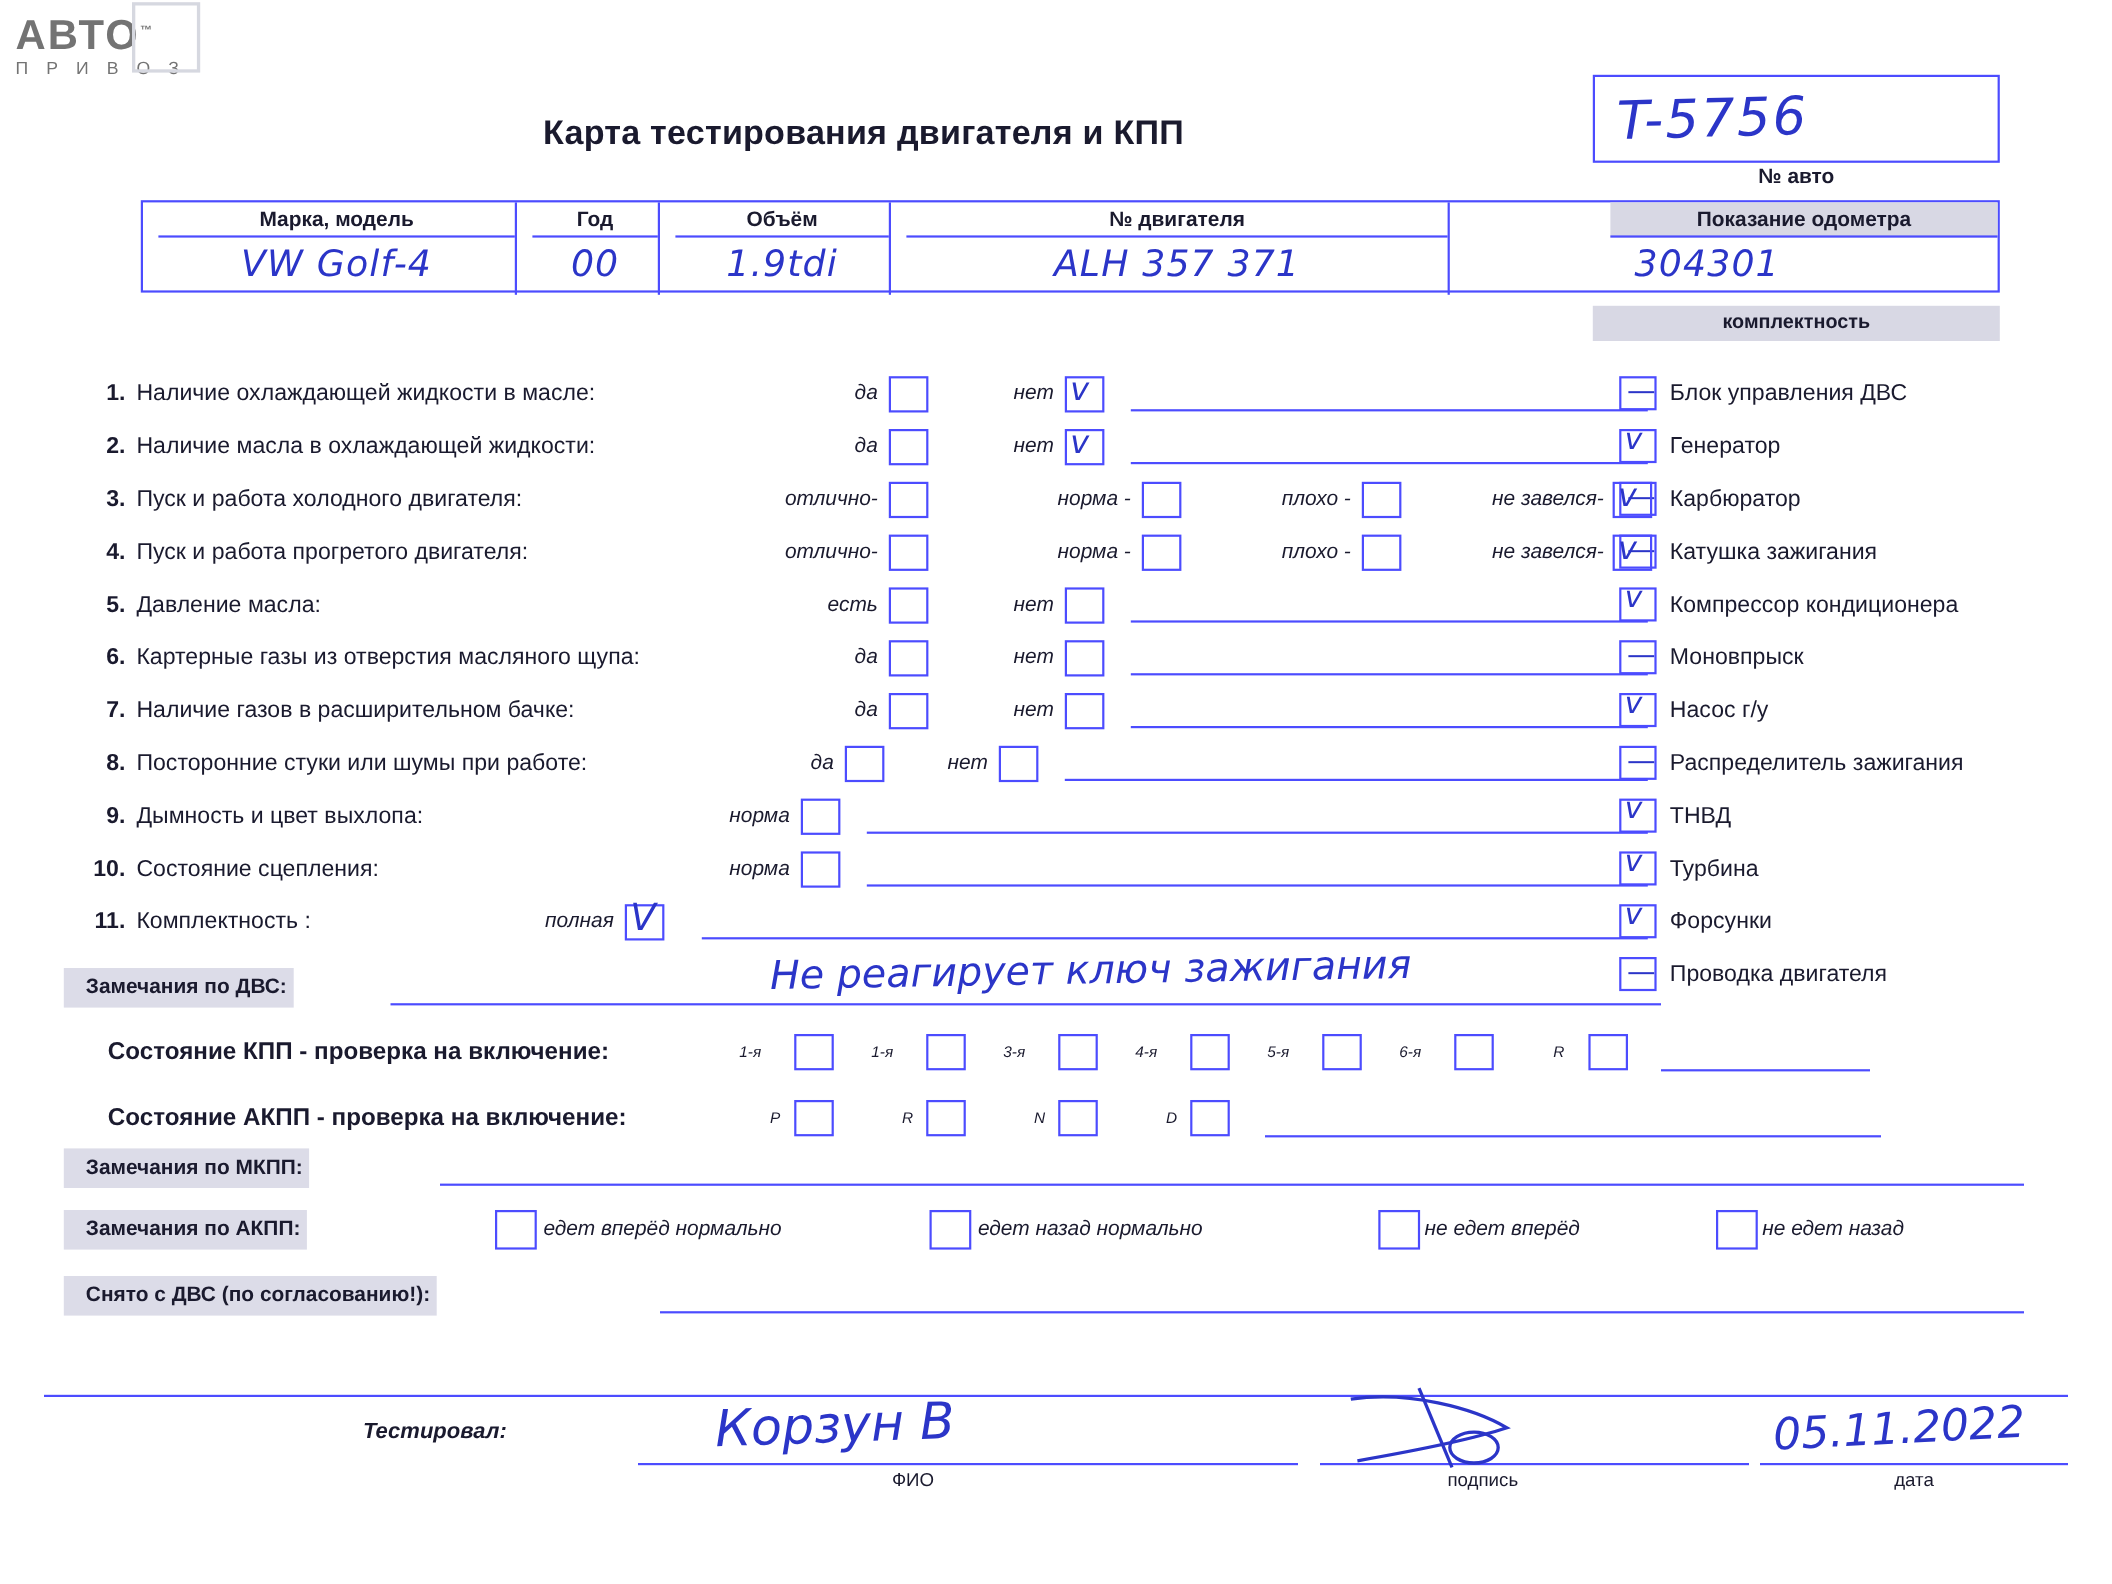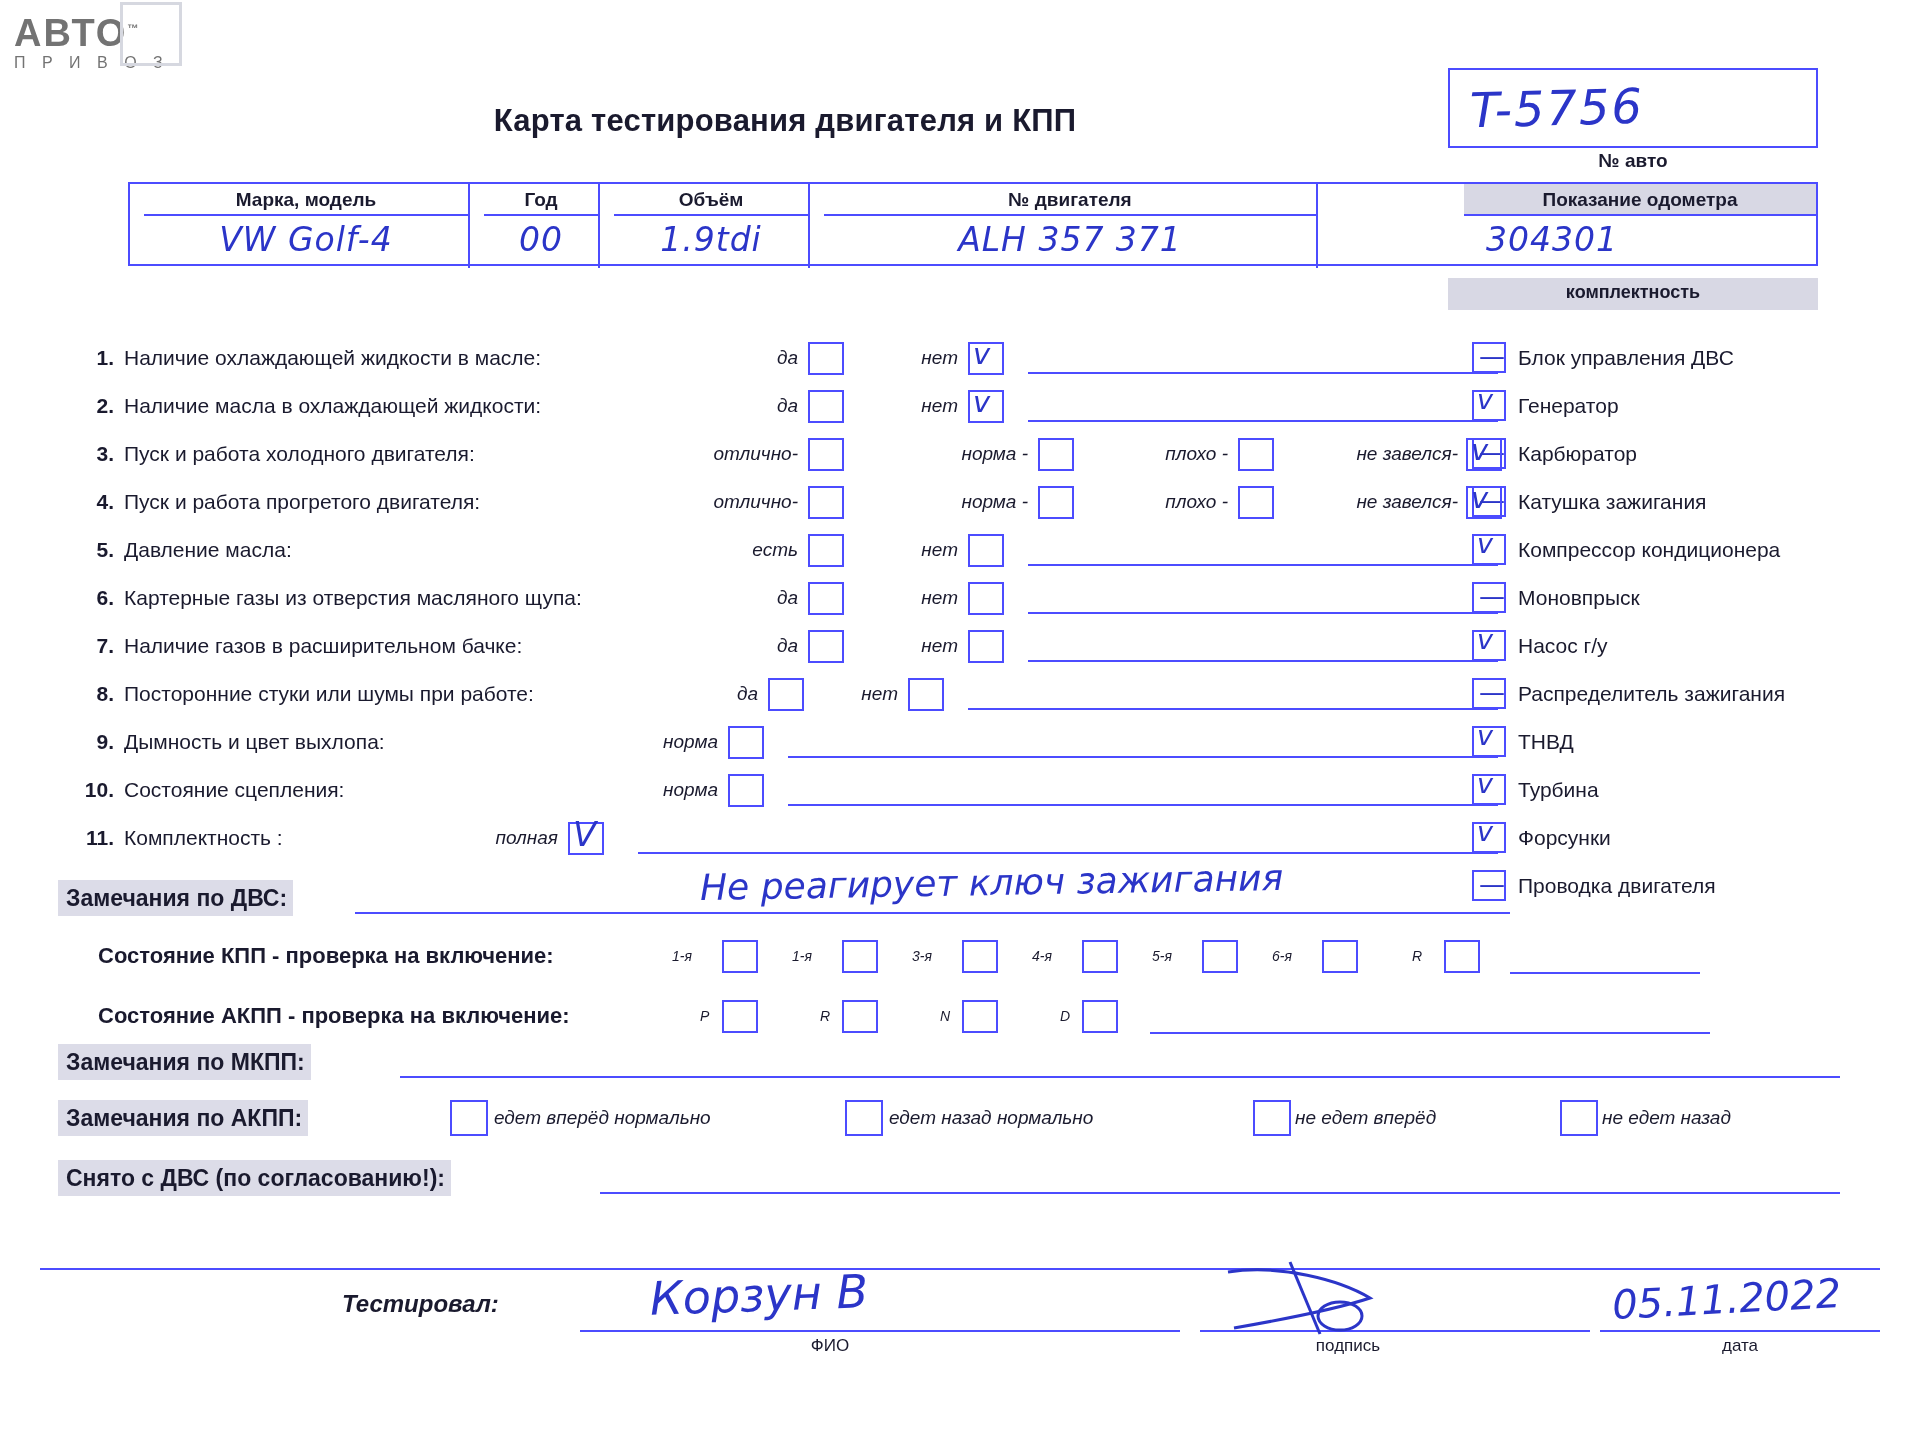--- a/index.html
+++ b/index.html
@@ -248,25 +248,25 @@
     top: 0;
     font-size: 21px;
     line-height: 36px;
     white-space: nowrap;
   }
 
   
   .slabel {
     position: absolute;
     background: #dcdce8;
-    font-size: 23px;
+    font-size: 19px;
     font-weight: bold;
     line-height: 36px;
     height: 36px;
-    padding: 0 6px 0 8px;
+    padding: 0 6px 0 20px;
     box-sizing: border-box;
     white-space: nowrap;
   }
   .blabel {
     position: absolute;
     font-size: 22px;
     font-weight: bold;
     line-height: 36px;
     white-space: nowrap;
   }
@@ -287,24 +287,23 @@
   }
   .sig-cap {
     position: absolute;
     font-size: 17px;
     text-align: center;
   }
   .tested-label {
     position: absolute;
     left: 330px;
     top: 1290px;
-    font-size: 24px;
-    font-weight: bold;
-    font-style: italic;
-    margin-left: 12px;
+    font-size: 20px;
+    font-weight: bold;
+    font-style: italic;
   }
   .gearbox-lbl {
     position: absolute;
     font-size: 14px;
     font-style: italic;
     line-height: 36px;
   }
 </style>
 </head>
 <body>

